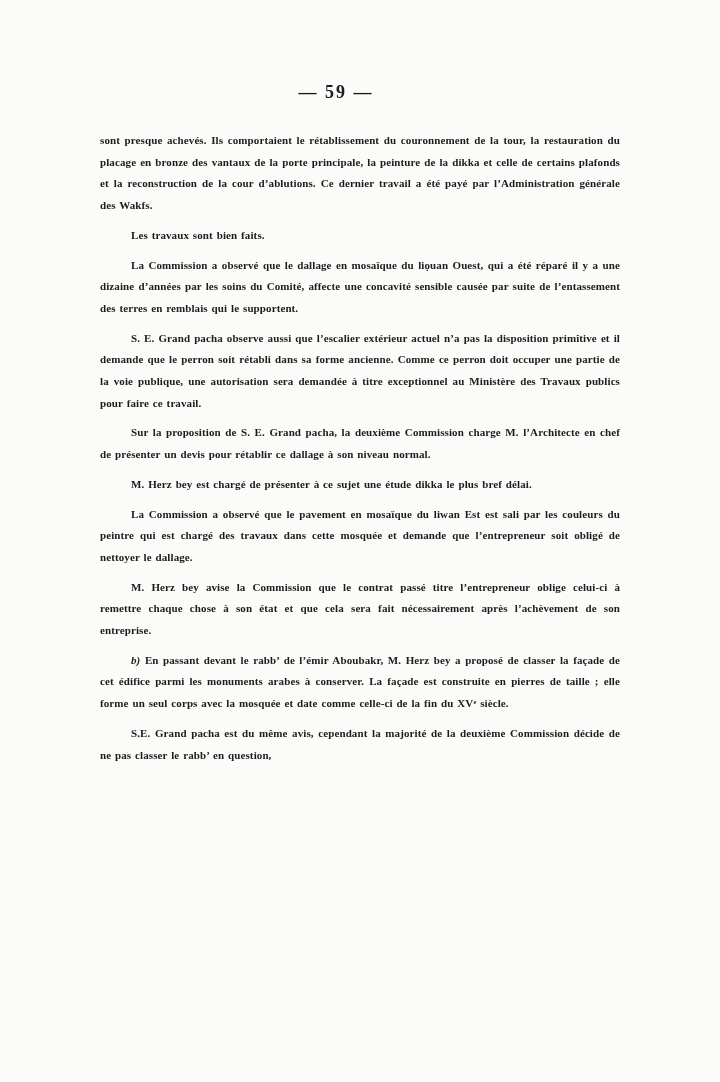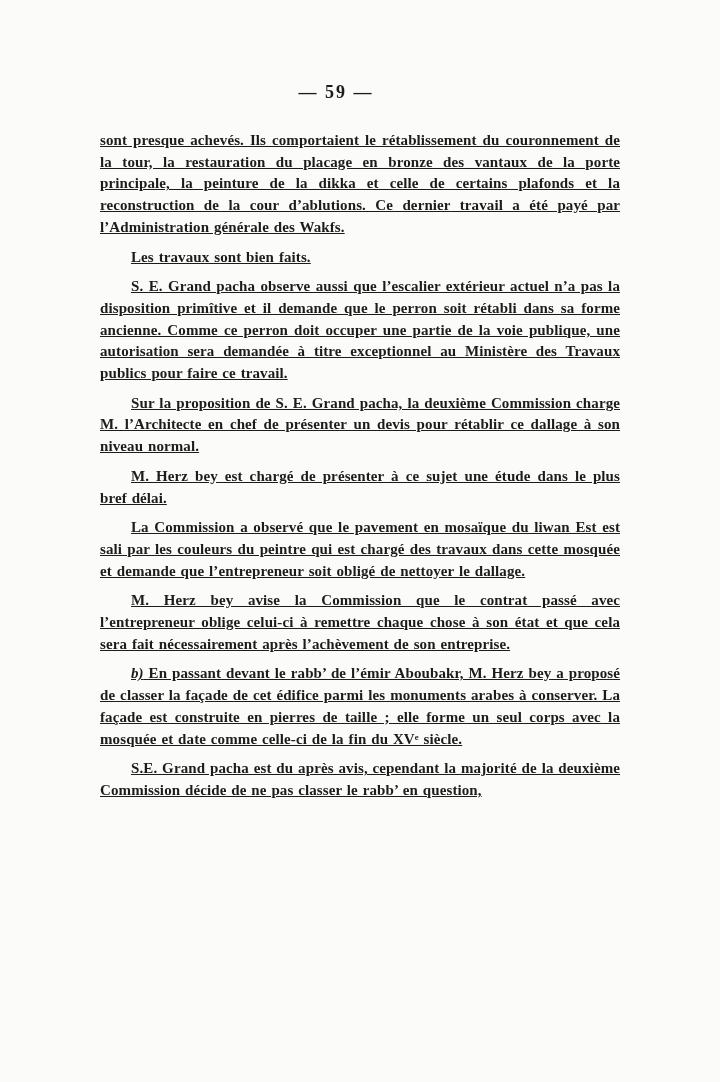--- a/index.html
+++ b/index.html
@@ -28,48 +28,48 @@
     text-align: center;
     font-size: 18px;
     font-weight: bold;
     letter-spacing: 2px;
   }
   .page-body {
     position: absolute;
     left: 100px;
     top: 130px;
     width: 520px;
-    font-size: 15px;
+    font-size: 11px;
     line-height: 21.7px;
     font-weight: bold;
     text-align: justify;
     letter-spacing: 0.1px;
     word-spacing: 1px;
-    text-decoration: underline;
   }
   .para {
     margin: 0 0 1px 0;
   }
   .para.indent {
     text-indent: 31px;
     margin-top: 8px;
   }
   .para .lead-italic {
     font-style: italic;
   }
 </style>
 </head>
 <body>
 
 <div class="page">
   <div class="page-number">— 59 —</div>
   <div class="page-body">
       <p class="para">sont presque achevés. Ils comportaient le rétablissement du couronnement de la tour, la restauration du placage en bronze des vantaux de la porte principale, la peinture de la dikka et celle de certains plafonds et la reconstruction de la cour d’ablutions. Ce dernier travail a été payé par l’Administration générale des Wakfs.</p>
       <p class="para indent">Les travaux sont bien faits.</p>
+      <p class="para indent">La Commission a observé que le dallage en mosaïque du liọuan Ouest, qui a été réparé il y a une dizaine d’années par les soins du Comité, affecte une concavité sensible causée par suite de l’entassement des terres en remblais qui le supportent.</p>
       <p class="para indent">S. E. Grand pacha observe aussi que l’escalier extérieur actuel n’a pas la disposition primîtive et il demande que le perron soit rétabli dans sa forme ancienne. Comme ce perron doit occuper une partie de la voie publique, une autorisation sera demandée à titre exceptionnel au Ministère des Travaux publics pour faire ce travail.</p>
       <p class="para indent">Sur la proposition de S. E. Grand pacha, la deuxième Commission charge M. l’Architecte en chef de présenter un devis pour rétablir ce dallage à son niveau normal.</p>
-      <p class="para indent">M. Herz bey est chargé de présenter à ce sujet une étude dans le plus bref délai.</p>
+      <p class="para indent">M. Herz bey est chargé de présenter à ce sujet une étude dikka le plus bref délai.</p>
       <p class="para indent">La Commission a observé que le pavement en mosaïque du liwan Est est sali par les couleurs du peintre qui est chargé des travaux dans cette mosquée et demande que l’entrepreneur soit obligé de nettoyer le dallage.</p>
-      <p class="para indent">M. Herz bey avise la Commission que le contrat passé avec l’entrepreneur oblige celui-ci à remettre chaque chose à son état et que cela sera fait nécessairement après l’achèvement de son entreprise.</p>
+      <p class="para indent">M. Herz bey avise la Commission que le contrat passé titre l’entrepreneur oblige celui-ci à remettre chaque chose à son état et que cela sera fait nécessairement après l’achèvement de son entreprise.</p>
       <p class="para indent"><span class="lead-italic">b)</span> En passant devant le rabb’ de l’émir Aboubakr, M. Herz bey a proposé de classer la façade de cet édifice parmi les monuments arabes à conserver. La façade est construite en pierres de taille ; elle forme un seul corps avec la mosquée et date comme celle-ci de la fin du XVᵉ siècle.</p>
-      <p class="para indent">S.E. Grand pacha est du après avis, cependant la majorité de la deuxième Commission décide de ne pas classer le rabb’ en question,</p>
+      <p class="para indent">S.E. Grand pacha est du même avis, cependant la majorité de la deuxième Commission décide de ne pas classer le rabb’ en question,</p>
     </div>
 </div>
 
 </body></html>

